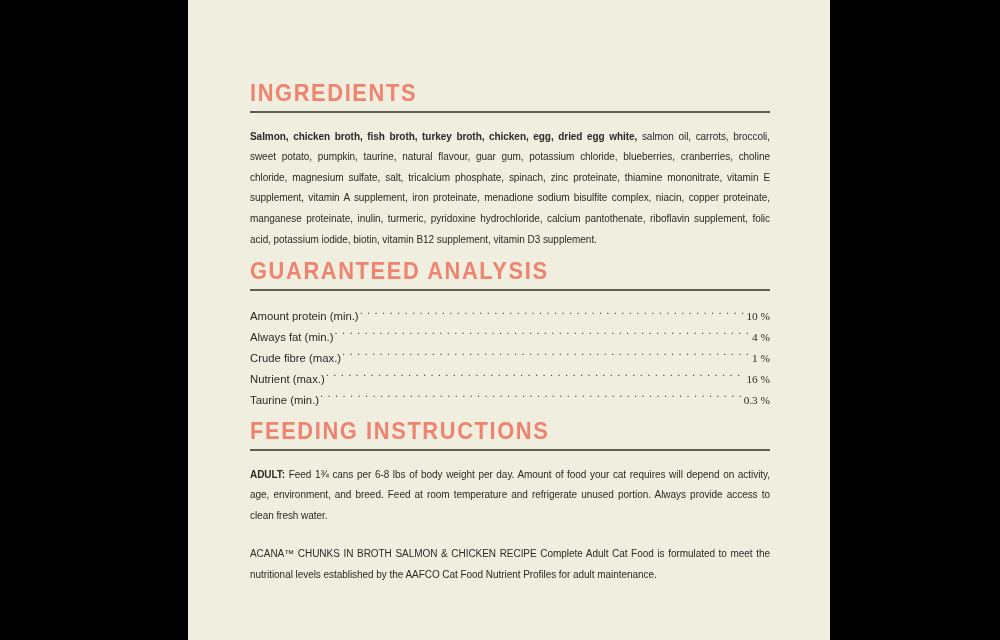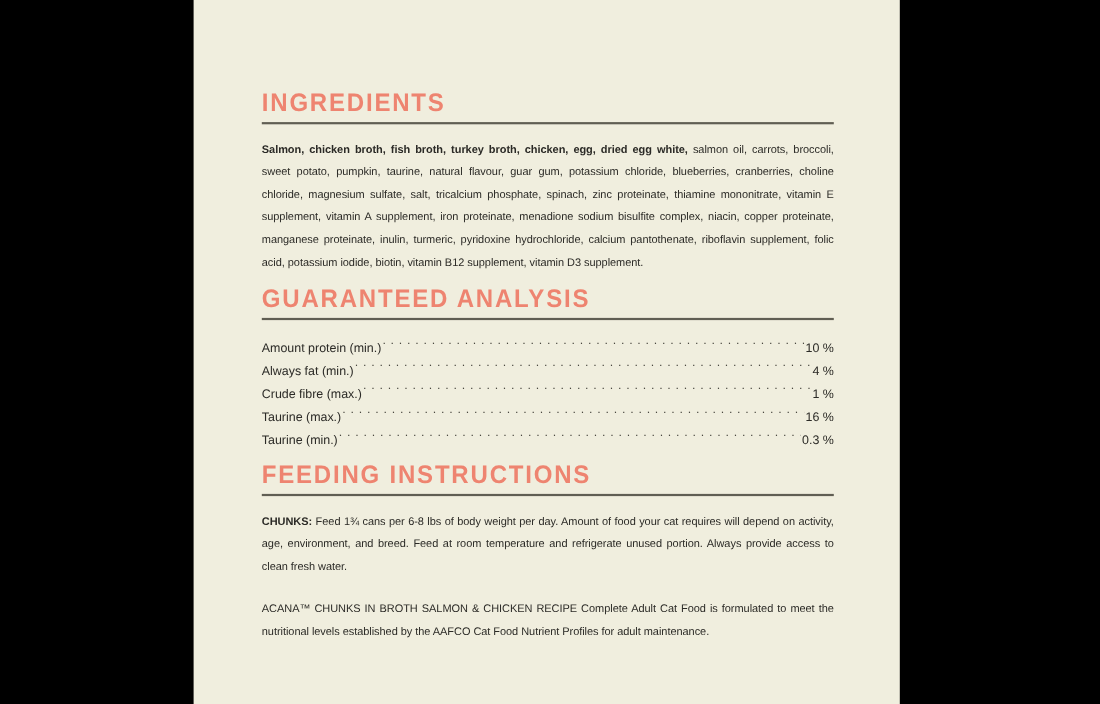--- a/index.html
+++ b/index.html
@@ -26,21 +26,21 @@
     bottom: 0;
     width: 180px;
     background: #000000;
   }
   .letterbox.left  { left: 0; }
   .letterbox.right { right: 0; width: 178px; }
 
   
   #label-panel {
     position: absolute;
-    left: 176px;
+    left: 188px;
     top: 0;
     width: 642px;
     height: 640px;
     background: #f0eede;
   }
 
   #label-content {
     position: absolute;
     left: 62px;
     top: 0;
@@ -113,20 +113,21 @@
     left: 0;
     bottom: 0px;
     display: block;
     color: #4a4840;
     font-size: 11.3px;
     letter-spacing: 0.6px;
     white-space: nowrap;
   }
   .ga-value {
     flex: 0 0 auto;
+    font-family: Liberation Serif, serif;
   }
 
   
   .para-gap { height: 18px; }
 </style>
 </head>
 <body>
 
 <div id="viewport">
 
@@ -155,35 +156,35 @@
               <span class="ga-label">Always fat (min.)</span>
               <span class="ga-leader"></span>
               <span class="ga-value">4 %</span>
             </li>
             <li class="ga-row">
               <span class="ga-label">Crude fibre (max.)</span>
               <span class="ga-leader"></span>
               <span class="ga-value">1 %</span>
             </li>
             <li class="ga-row">
-              <span class="ga-label">Taurine (max.)</span>
+              <span class="ga-label">Nutrient (max.)</span>
               <span class="ga-leader"></span>
               <span class="ga-value">16 %</span>
             </li>
             <li class="ga-row">
               <span class="ga-label">Taurine (min.)</span>
               <span class="ga-leader"></span>
               <span class="ga-value">0.3 %</span>
             </li>
           </ul>
       </div>
 
       <div class="section" style="top:418px;">
         <div class="section-heading">FEEDING INSTRUCTIONS</div>
         <div class="section-rule"></div>
-        <p class="body-text" style="margin-top:14px;"><span class="lead">CHUNKS:</span><span> Feed 1¾ cans per 6-8 lbs of body weight per day. Amount of food your cat requires will depend on activity, age, environment, and breed. Feed at room temperature and refrigerate unused portion. Always provide access to clean fresh water.</span></p>
+        <p class="body-text" style="margin-top:14px;"><span class="lead">ADULT:</span><span> Feed 1¾ cans per 6-8 lbs of body weight per day. Amount of food your cat requires will depend on activity, age, environment, and breed. Feed at room temperature and refrigerate unused portion. Always provide access to clean fresh water.</span></p>
         <div class="para-gap"></div>
         <p class="body-text">ACANA™ CHUNKS IN BROTH SALMON &amp; CHICKEN RECIPE Complete Adult Cat Food is formulated to meet the nutritional levels established by the AAFCO Cat Food Nutrient Profiles for adult maintenance.</p>
       </div>
 
     </div>
   </div>
 </div>
 
 </body></html>

